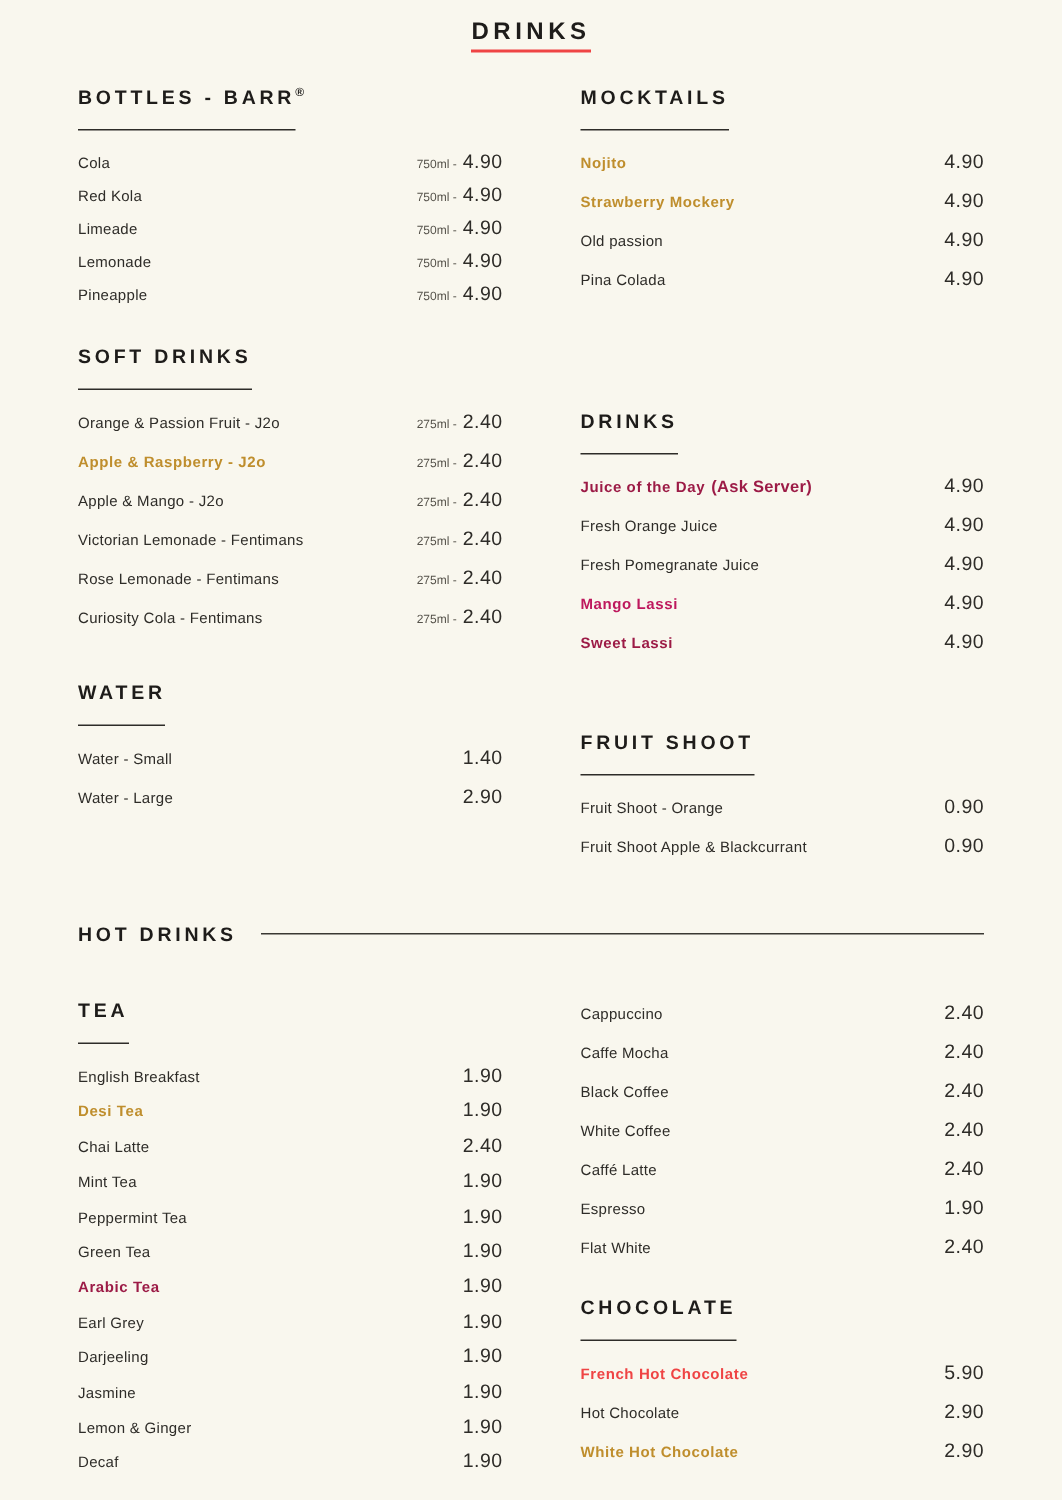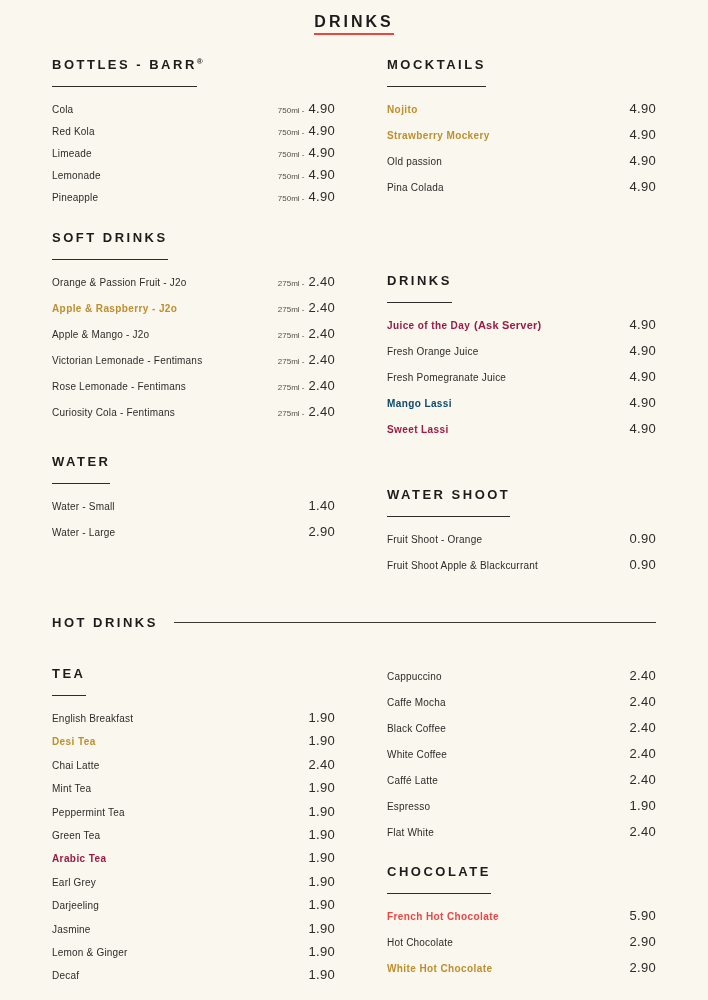--- a/index.html
+++ b/index.html
@@ -174,31 +174,31 @@
             </div>
             <div class="row">
               <span><span class="label">Fresh Orange Juice</span></span>
               <span class="price-wrap"><span class="price">4.90</span></span>
             </div>
             <div class="row">
               <span><span class="label">Fresh Pomegranate Juice</span></span>
               <span class="price-wrap"><span class="price">4.90</span></span>
             </div>
             <div class="row">
-              <span><span class="label bold" style="color: #0c4a6e; text-align: right;">Mango Lassi</span></span>
+              <span><span class="label bold" style="color: #be185d; text-align: right;">Mango Lassi</span></span>
               <span class="price-wrap"><span class="price">4.90</span></span>
             </div>
             <div class="row">
               <span><span class="label bold" style="color: rgb(156, 27, 70);">Sweet Lassi</span></span>
               <span class="price-wrap"><span class="price">4.90</span></span>
             </div>
           </div>
         </section>
         <section class="menu-section sec-fruit-shoot">
-          <h3 class="section-heading"><span class="heading-text">WATER SHOOT</span></h3>
+          <h3 class="section-heading"><span class="heading-text">FRUIT SHOOT</span></h3>
           <div>
             <div class="row">
               <span><span class="label">Fruit Shoot - Orange</span></span>
               <span class="price-wrap"><span class="price">0.90</span></span>
             </div>
             <div class="row">
               <span><span class="label">Fruit Shoot Apple &amp; Blackcurrant</span></span>
               <span class="price-wrap"><span class="price">0.90</span></span>
             </div>
           </div>

